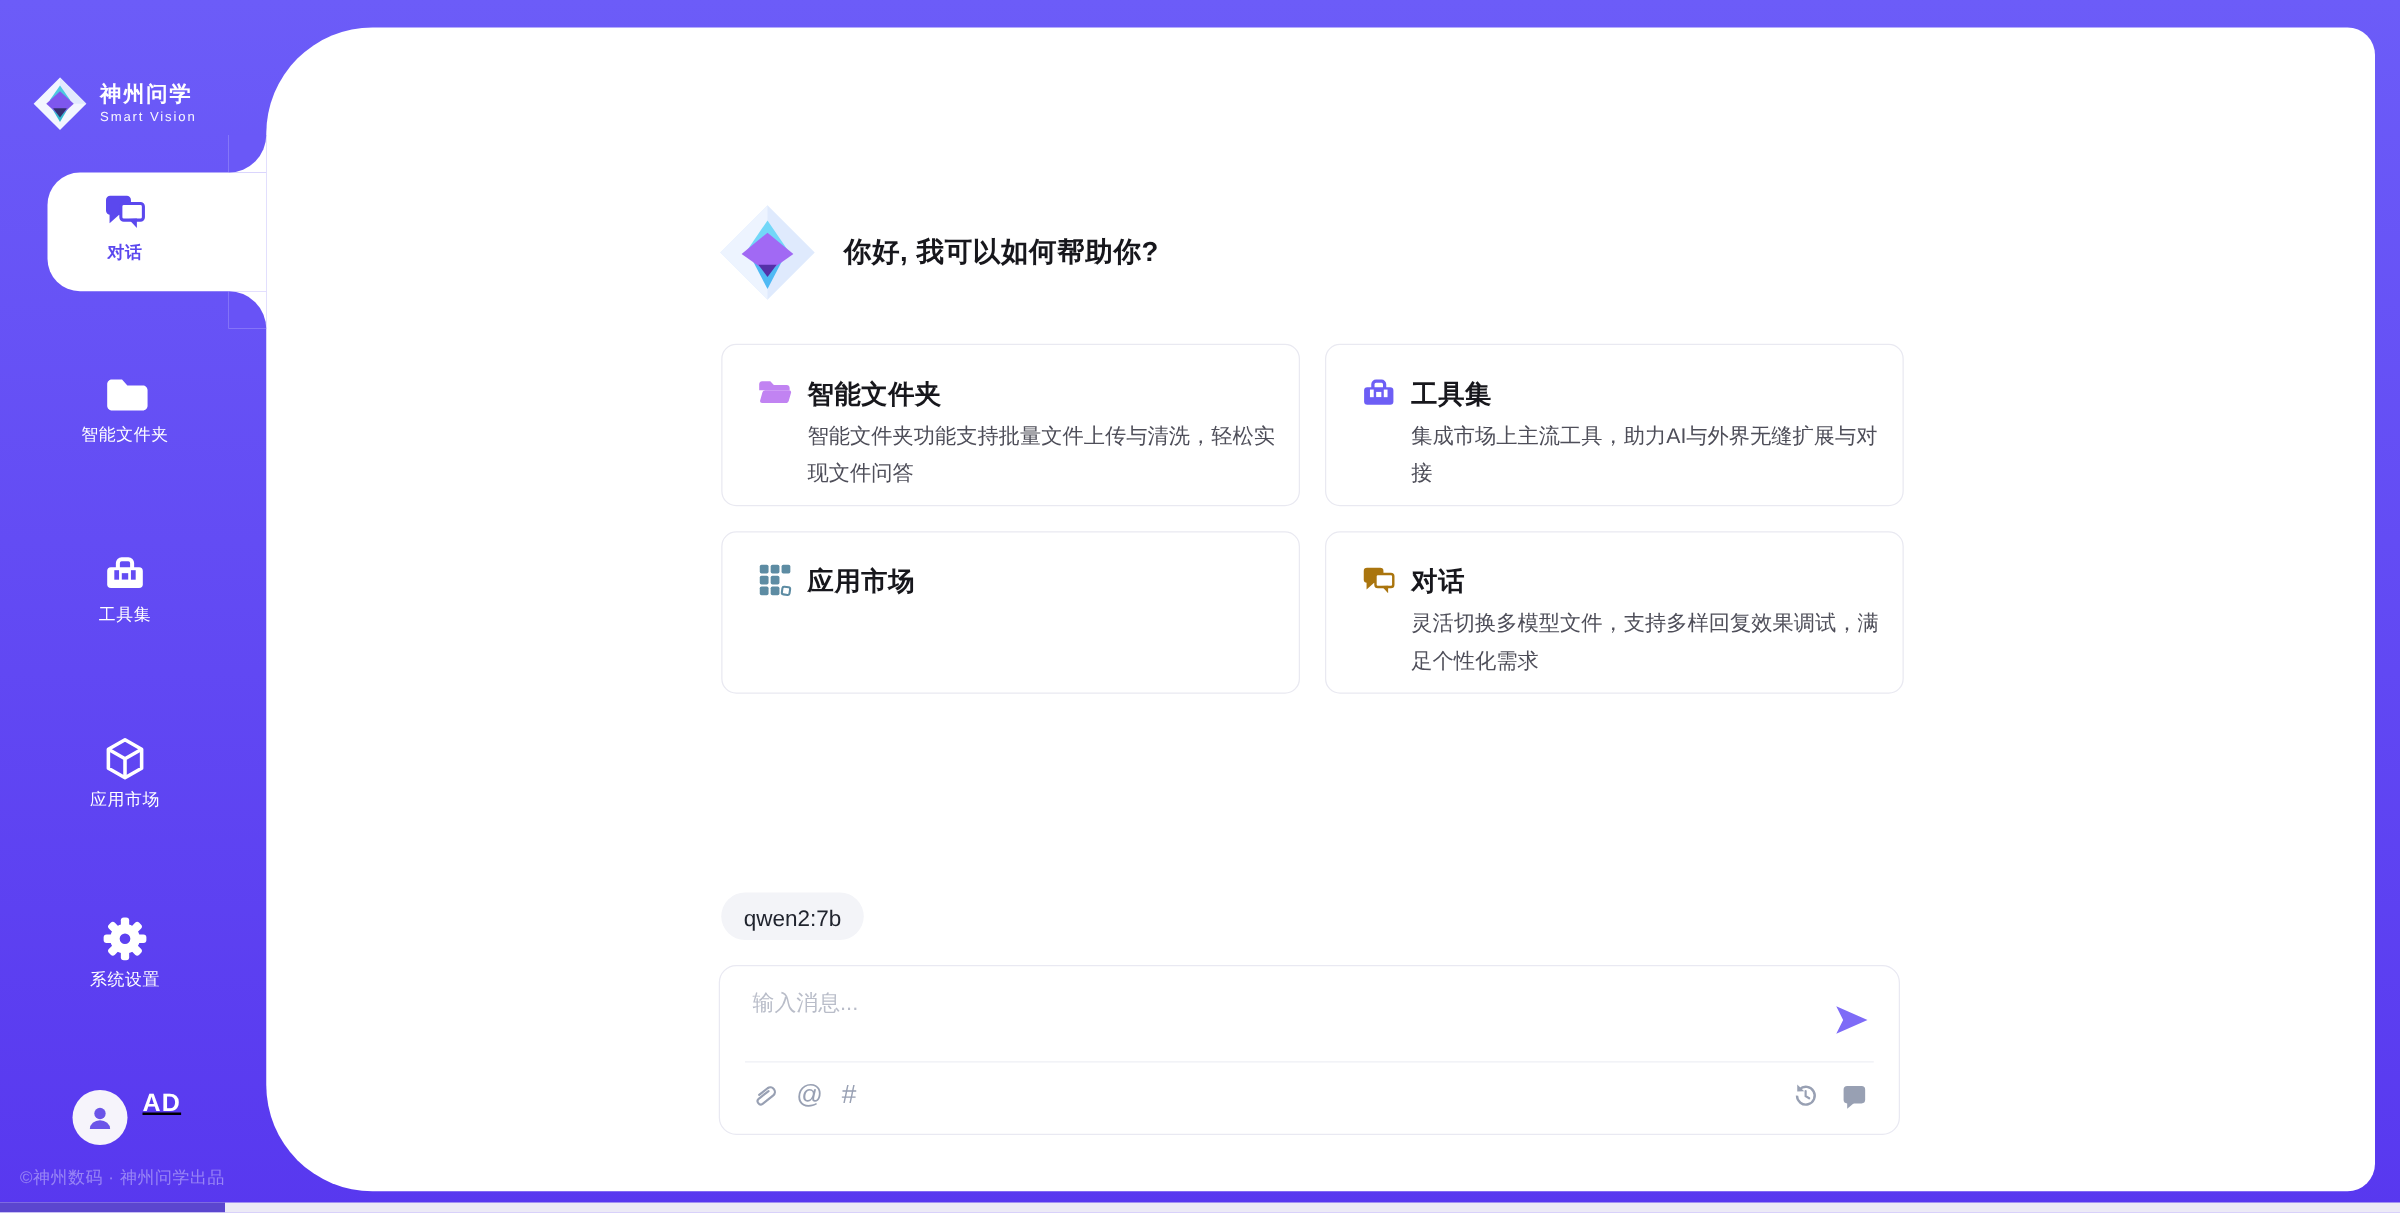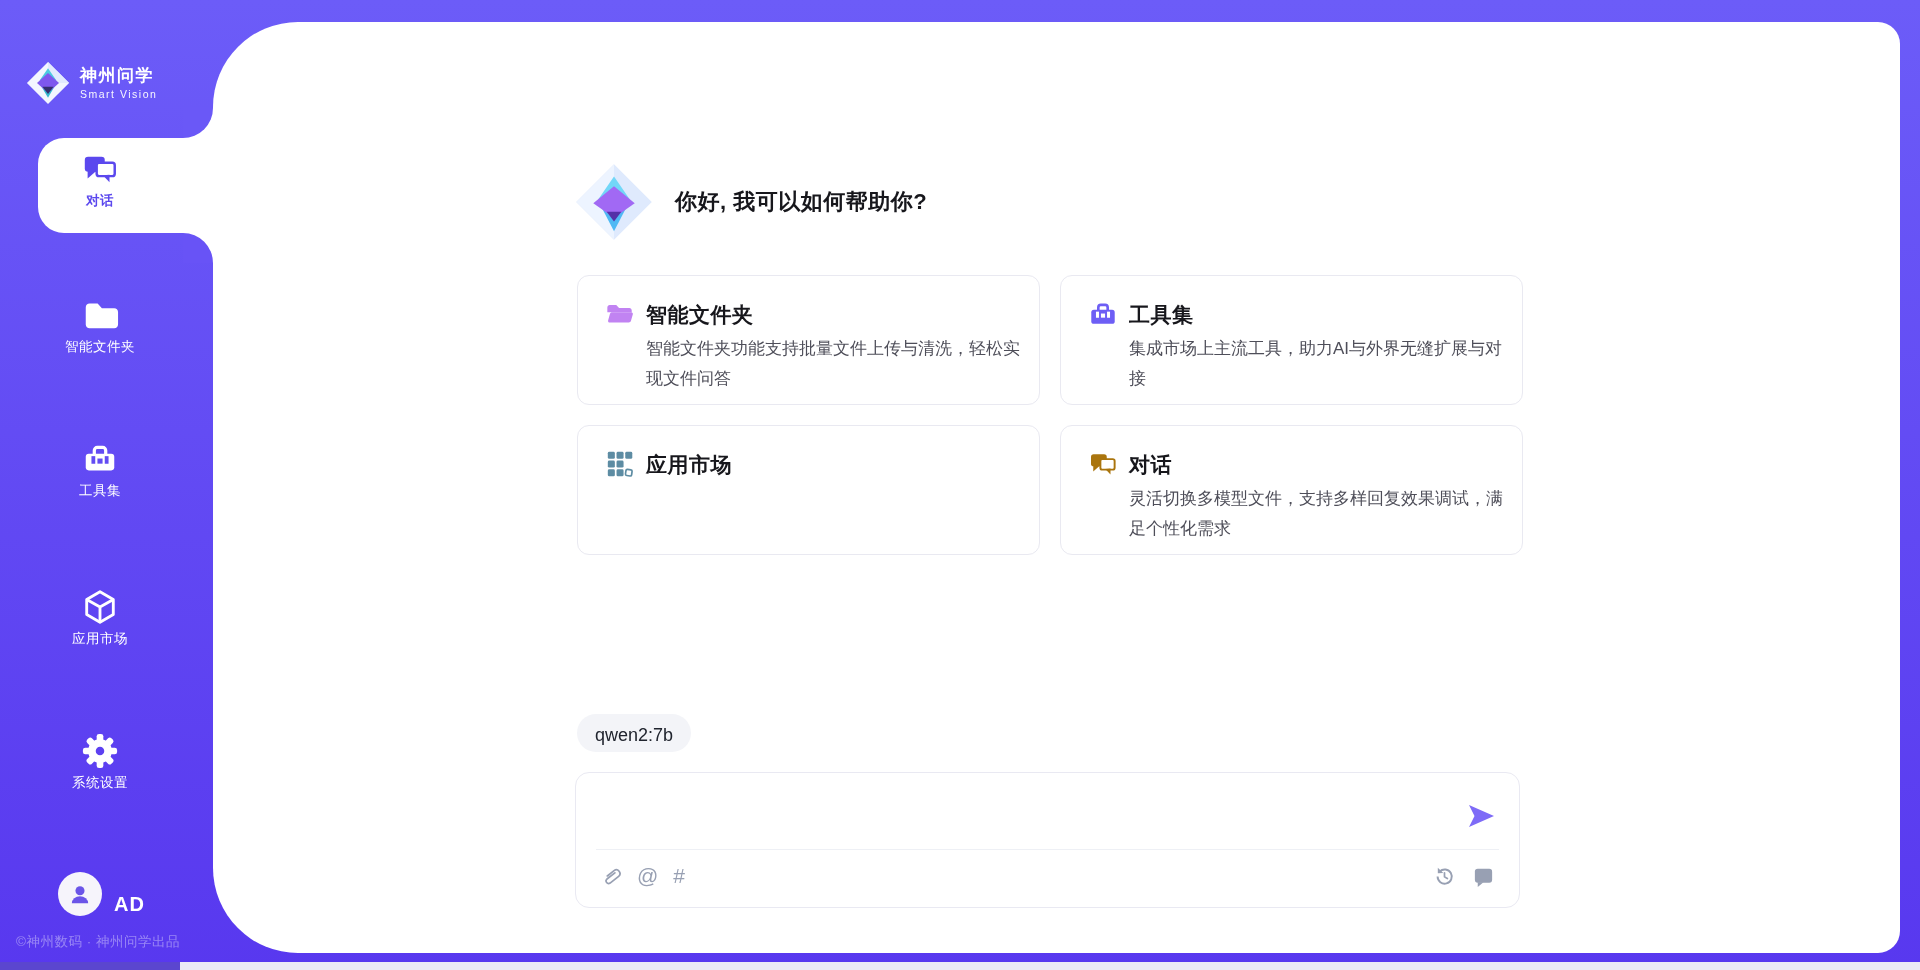--- a/index.html
+++ b/index.html
@@ -27,21 +27,21 @@
   .flare.top{top:108px;}
   .flare.bottom{top:233px;}
   .flare.top::before{content:"";position:absolute;inset:0;background:var(--flare-top);border-bottom-right-radius:30px;}
   .flare.bottom::before{content:"";position:absolute;inset:0;background:var(--flare-bottom);border-top-right-radius:30px;}
 
   .nav-item{position:absolute;left:35px;width:130px;text-align:center;cursor:pointer;}
   .nav-item .nico{display:inline-block;}
   .nav-label{font-size:13.5px;color:#fff;letter-spacing:.5px;}
   .nav-item.active .nav-label{color:var(--accent);font-weight:600;}
 
-  .user-row{position:absolute;left:58px;top:872px;display:flex;align-items:flex-end;gap:12px;cursor:pointer;}
+  .user-row{position:absolute;left:58px;top:872px;display:flex;align-items:flex-start;gap:12px;cursor:pointer;text-decoration:underline;}
   .avatar{width:44px;height:44px;border-radius:50%;background:#f6f4fb;display:flex;align-items:center;justify-content:center;}
   .user-name{color:#fff;font-size:20px;font-weight:600;letter-spacing:1px;}
   .sidebar-footer{position:absolute;left:16px;top:933px;width:220px;font-size:13.5px;color:rgba(255,255,255,.38);letter-spacing:.5px;}
 
   
   .greeting{position:absolute;left:575px;top:160px;height:84px;display:flex;align-items:center;gap:22px;}
   .greeting-text{font-size:22px;font-weight:700;color:var(--text-primary);letter-spacing:.5px;}
 
   
   .card{position:absolute;width:463px;height:130px;background:#fff;border:1px solid var(--card-border);
@@ -239,20 +239,21 @@
     <svg width="24" height="24" viewBox="0 0 64 64">
         <use href="#gem"></use>
       </svg>
     <span class="model-name">qwen2:7b</span>
     <svg width="17" height="17" viewBox="0 0 20 20">
       <path d="M4.5 7 l5.5 6 5.5-6" fill="none" stroke="#2f3542" stroke-width="2.2" stroke-linecap="round" stroke-linejoin="round"></path>
     </svg>
   </button>
 
   <div class="composer">
+    <textarea placeholder="输入消息..." style=""></textarea>
     <button class="send-btn">
       <svg width="32" height="32" viewBox="0 0 32 32">
         <path d="M4 5 L29 16 L4 27 L9.5 16 Z" fill="var(--send)"></path>
       </svg>
     </button>
     <div class="composer-divider"></div>
 
     <div class="tools-left">
       <button class="tool-btn">
         <svg width="22" height="24" viewBox="0 0 24 24">

